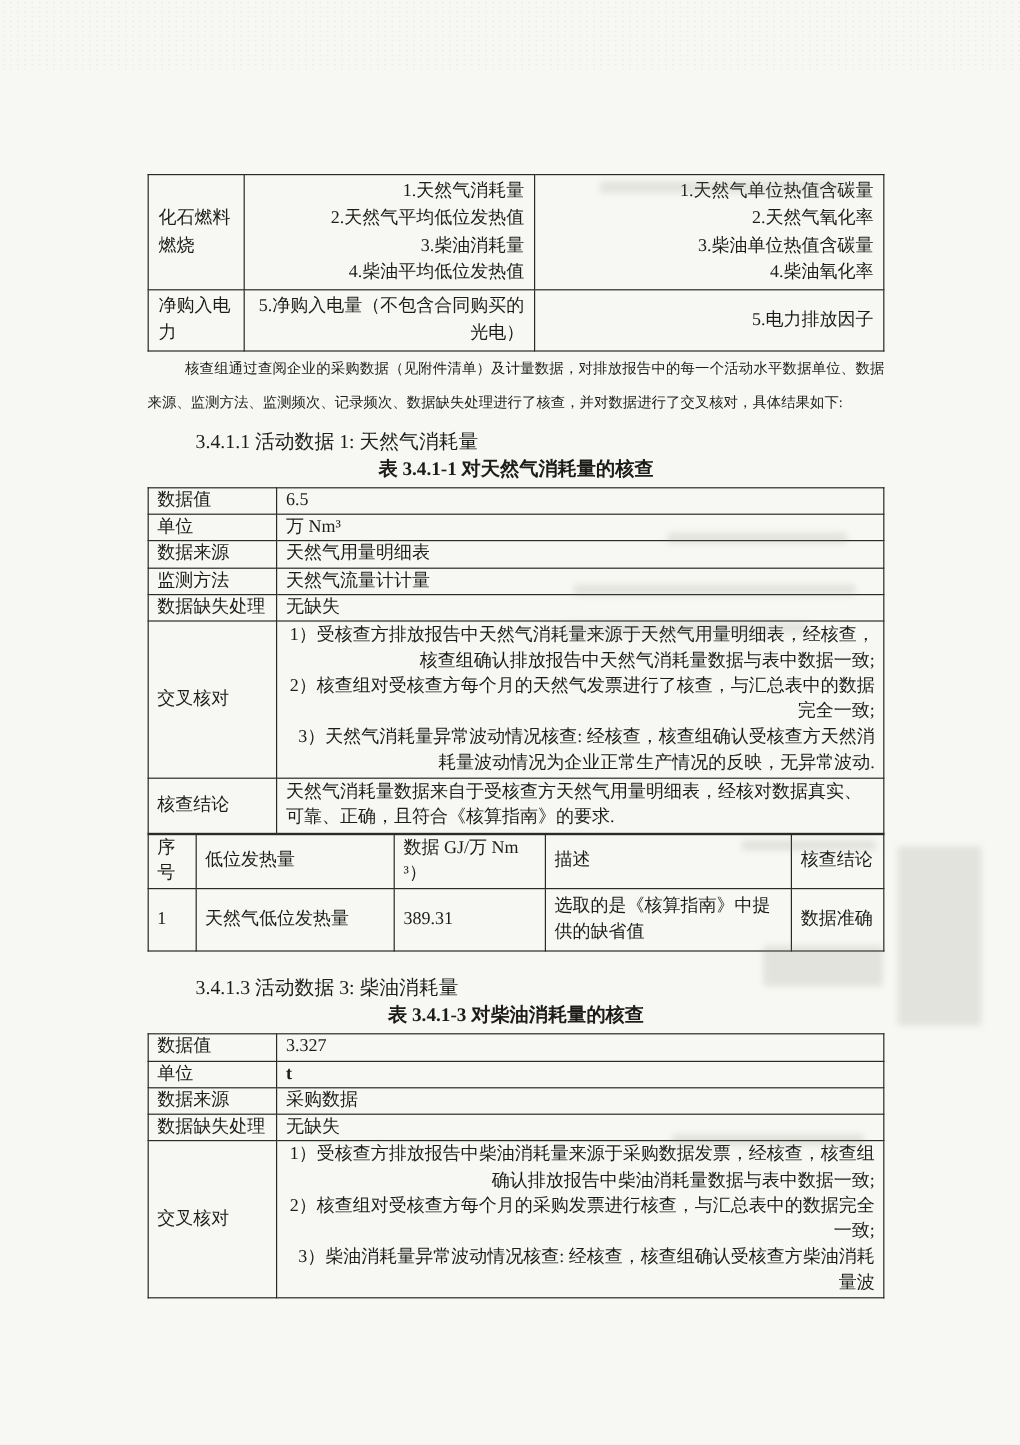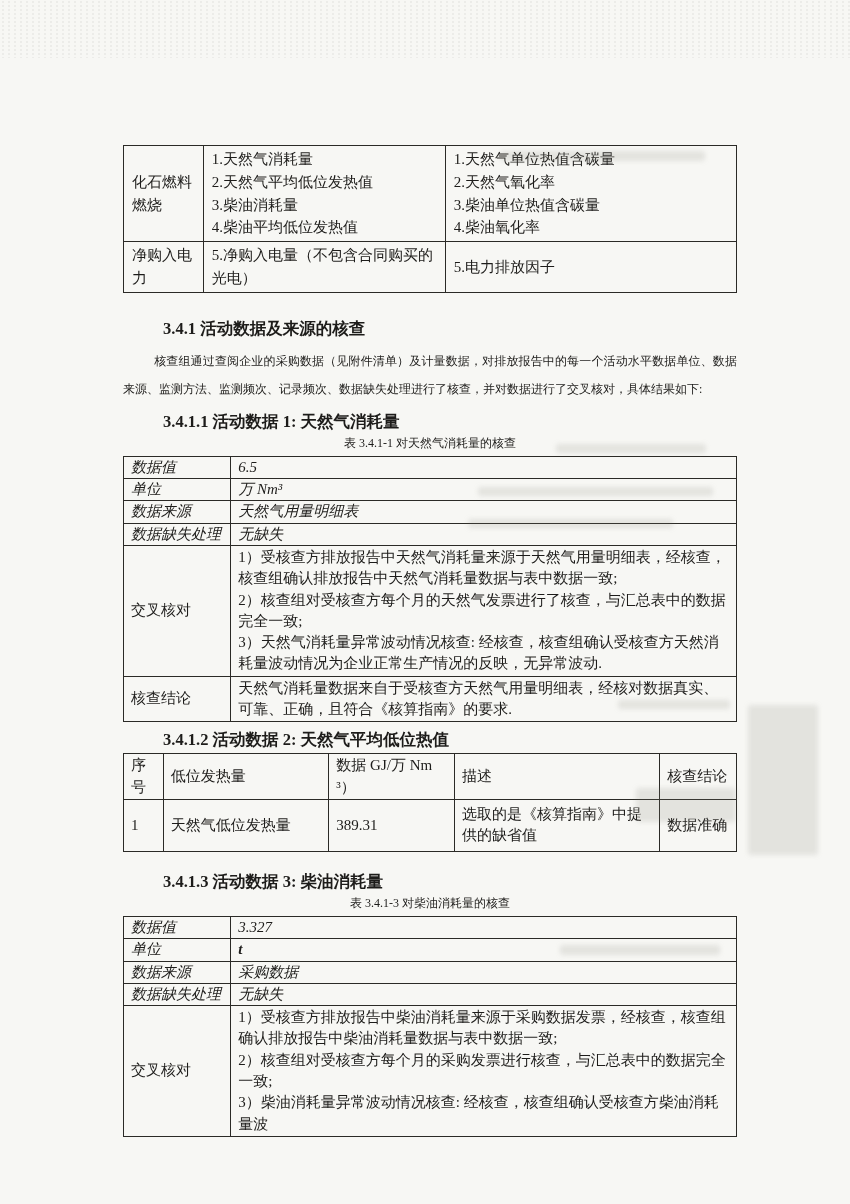--- a/index.html
+++ b/index.html
@@ -16,30 +16,30 @@
     background-size:6px 4px; opacity:.45; pointer-events:none;
   }
   
   .ghost { position:absolute; background:rgba(125,125,112,.16); filter:blur(2.5px);
            border-radius:3px; pointer-events:none; }
 
   table { border-collapse:collapse; width:100%; table-layout:fixed; }
   td { border:1.6px solid #2b2a26; font-size:15px; line-height:1.42;
        padding:1px 7px; vertical-align:middle; word-break:break-all; }
   .c  { text-align:left; }
-  .pre{ white-space:pre-line; text-align:left; }
+  .pre{ white-space:pre-line; text-align:right; }
   .toptbl td { line-height:1.52; padding:2px 8px; }
-  .vrow td { height:20px; padding-top:0; padding-bottom:0;font-style:italic; }
+  .vrow td { height:20px; padding-top:0; padding-bottom:0; }
 
   .h1 { font-weight:bold; font-size:16.5px; margin:25px 0 7px 40px; }
-  .h2 { font-weight:bold; font-size:16.5px; margin:7px 0 2px 40px; }
+  .h2 { font-weight:normal; font-size:16.5px; margin:7px 0 2px 40px; }
   .h2.sp { margin-top:19px; }
   .para { font-size:12px; line-height:28.5px; text-align:justify;
           text-indent:2.6em; margin:0 0 2px 0; }
-  .tbl-title { font-weight:normal; font-size:12px; text-align:center; margin:2px 0 4px; }
+  .tbl-title { font-weight:bold; font-size:16px; text-align:center; margin:2px 0 4px; }
 </style>
 </head>
 <body>
 
 <div class="page">
   <div class="noise-top"></div>
 
   <table class="toptbl">
     <colgroup>
         <col style="width:13%">
@@ -59,21 +59,20 @@
 4.柴油氧化率</td>
     </tr>
     <tr>
       <td class="c">净购入电力</td>
       <td class="pre">5.净购入电量（不包含合同购买的光电）</td>
       <td class="pre">5.电力排放因子</td>
     </tr>
   </tbody>
     </table>
 
-  <div class="h1">3.4.1 活动数据及来源的核查</div>
   <p class="para">核查组通过查阅企业的采购数据（见附件清单）及计量数据，对排放报告中的每一个活动水平数据单位、数据来源、监测方法、监测频次、记录频次、数据缺失处理进行了核查，并对数据进行了交叉核对，具体结果如下:</p>
 
   <div class="h2">3.4.1.1 活动数据 1: 天然气消耗量</div>
   <div class="tbl-title">表 3.4.1-1 对天然气消耗量的核查</div>
 
   <table>
     <colgroup>
         <col style="width:17.5%">
         <col style="width:82.5%">
       </colgroup>
@@ -84,37 +83,40 @@
     </tr>
     <tr class="vrow">
       <td class="c">单位</td>
       <td class="c">万 Nm³</td>
     </tr>
     <tr class="vrow">
       <td class="c">数据来源</td>
       <td class="c">天然气用量明细表</td>
     </tr>
     <tr class="vrow">
+      <td class="c">监测方法</td>
+      <td class="c">天然气流量计计量</td>
+    </tr>
+    <tr class="vrow">
       <td class="c">数据缺失处理</td>
       <td class="c">无缺失</td>
     </tr>
     <tr>
       <td class="c">交叉核对</td>
       <td class="pre">1）受核查方排放报告中天然气消耗量来源于天然气用量明细表，经核查，核查组确认排放报告中天然气消耗量数据与表中数据一致;
 2）核查组对受核查方每个月的天然气发票进行了核查，与汇总表中的数据完全一致;
 3）天然气消耗量异常波动情况核查: 经核查，核查组确认受核查方天然消耗量波动情况为企业正常生产情况的反映，无异常波动.</td>
     </tr>
     <tr>
       <td class="c">核查结论</td>
       <td>天然气消耗量数据来自于受核查方天然气用量明细表，经核对数据真实、可靠、正确，且符合《核算指南》的要求.</td>
     </tr>
   </tbody>
     </table>
 
-  <div class="h2">3.4.1.2 活动数据 2: 天然气平均低位热值</div>
 
   <table>
     <colgroup>
         <col style="width:6.5%">
         <col style="width:27%">
         <col style="width:20.5%">
         <col style="width:33.5%">
         <col style="width:12.5%">
       </colgroup>
     <tbody>

